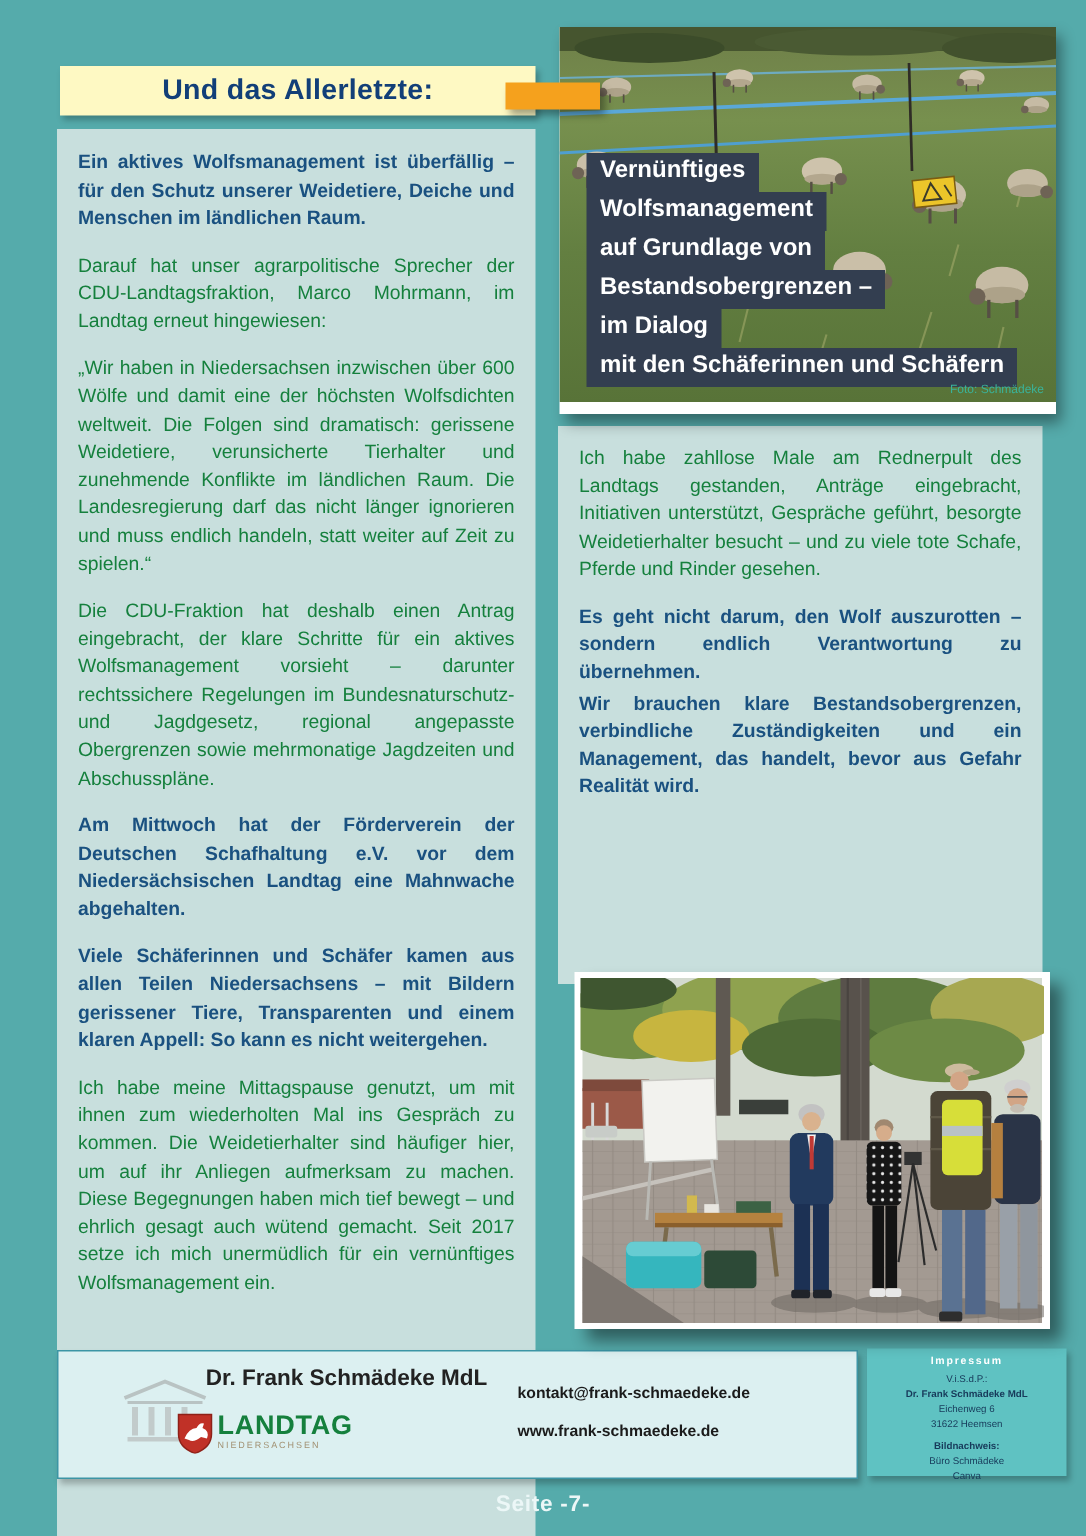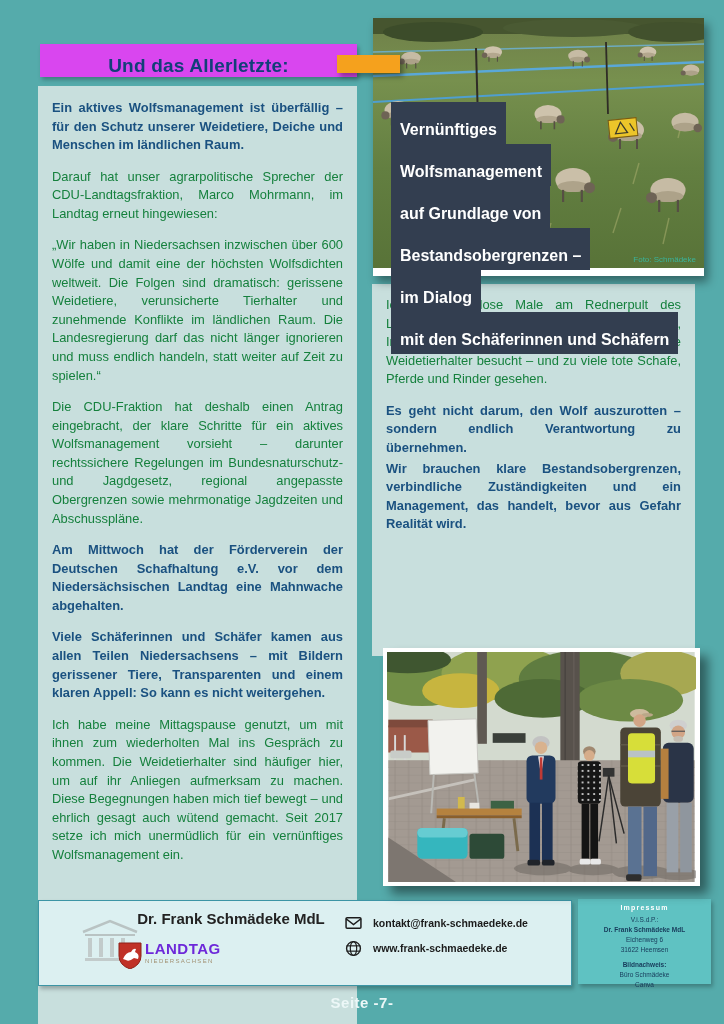--- a/index.html
+++ b/index.html
@@ -1,57 +1,57 @@
 <!DOCTYPE html>
 <html lang="de"><head>
 <meta charset="utf-8">
 <style>
   html,body{margin:0;padding:0;background:#3f8f8f;}
   .page{position:relative;width:724px;height:1024px;margin:0 auto;background:#55abab;overflow:hidden;
         font-family:"Liberation Sans",sans-serif;}
 
   
-  .title-box{position:absolute;left:40px;top:44px;width:317px;height:33px;background:#d946ef;
-             box-shadow:2px 3px 4px rgba(0,0,0,.25);display:flex;align-items:flex-end;justify-content:center;z-index:4;}
+  .title-box{position:absolute;left:40px;top:44px;width:317px;height:33px;background:#fef9c3;
+             box-shadow:2px 3px 4px rgba(0,0,0,.25);display:flex;align-items:center;justify-content:center;z-index:4;}
   .title-box span{font-size:19px;font-weight:bold;color:#123f78;letter-spacing:.2px;}
   .orange-bar{position:absolute;left:337px;top:55px;width:63px;height:18px;background:#f5a11d;
               box-shadow:3px 4px 5px rgba(0,0,0,.35);z-index:6;}
 
   
   .panel{position:absolute;background:#c8dfdd;box-sizing:border-box;}
   .panel.left{left:38px;top:86px;width:319px;height:952px;padding:13px 14px;}
   .panel.right{left:372px;top:284px;width:323px;height:372px;padding:12px 14px;}
   .para{margin:0 0 13px 0;font-size:12.9px;line-height:1.44;color:#15803d;text-align:justify;hyphens:auto;}
   .para.bold{color:#1a5180;font-weight:bold;}
   .para.tight{margin-bottom:2px;}
   .para:last-child{margin-bottom:0;}
 
   
   .photo-card{position:absolute;background:#ffffff;}
   .hero-card{left:373px;top:18px;width:331px;height:258px;box-shadow:4px 6px 9px rgba(0,0,0,.4);z-index:3;}
   .hero-card svg{display:block;}
   .overlay{position:absolute;left:18px;top:84px;z-index:2;}
   .overlay span{display:table;background:#333e50;color:#ffffff;font-weight:bold;font-size:16px;
-                line-height:1;padding:20px 9px 6px 9px;white-space:nowrap;}
+                line-height:1;padding:4px 9px 6px 9px;white-space:nowrap;}
   .credit{position:absolute;right:8px;bottom:12px;font-size:8px;color:#3ab39a;z-index:2;}
   .street-card{left:383px;top:648px;width:317px;height:238px;padding:4px;box-sizing:border-box;
                box-shadow:8px 8px 10px rgba(0,0,0,.45);z-index:3;}
   .street-card svg{display:block;}
 
   
   .footer-box{position:absolute;left:38px;top:900px;width:532px;height:84px;background:#dcf0f1;
               border:1px solid #3c95a5;box-shadow:2px 3px 4px rgba(0,0,0,.25);}
   .f-name{position:absolute;left:60px;top:9px;width:264px;text-align:center;font-size:15px;font-weight:bold;color:#222222;}
   .logo-svg{position:absolute;left:38px;top:16px;}
   .logo-text{position:absolute;left:106px;top:40px;line-height:1.1;}
-  .logo-text .l1{font-size:15px;font-weight:bold;color:#6d28d9;letter-spacing:.5px;}
+  .logo-text .l1{font-size:18px;font-weight:bold;color:#15803d;letter-spacing:.5px;}
   .logo-text .l2{font-size:6px;color:#a29274;letter-spacing:1.3px;}
   .f-addr{position:absolute;left:180px;top:34px;font-size:8px;color:#3a3a3a;line-height:1.5;}
   .f-contact{position:absolute;left:306px;top:11px;}
-  .c-row{display:flex;align-items:center;gap:11px;height:22px;margin-bottom:3px;}
+  .c-row{display:flex;align-items:flex-start;gap:11px;height:22px;margin-bottom:3px;flex-direction:column;}
   .c-row .txt{font-size:10.5px;font-weight:bold;color:#1b1b1b;}
 
   .impressum{position:absolute;left:578px;top:899px;width:133px;height:85px;background:#5fc2c2;
              box-shadow:2px 3px 4px rgba(0,0,0,.25);text-align:center;padding-top:5px;box-sizing:border-box;}
   .imp-heading{font-size:7px;font-weight:bold;color:#ffffff;letter-spacing:1.2px;margin-bottom:4px;}
   .imp-line{font-size:6.5px;color:#173a5a;line-height:1.55;}
   .imp-line.bold{font-weight:bold;}
   .imp-gap{height:5px;}
 
   .page-num{position:absolute;left:0;top:994px;width:724px;text-align:center;

